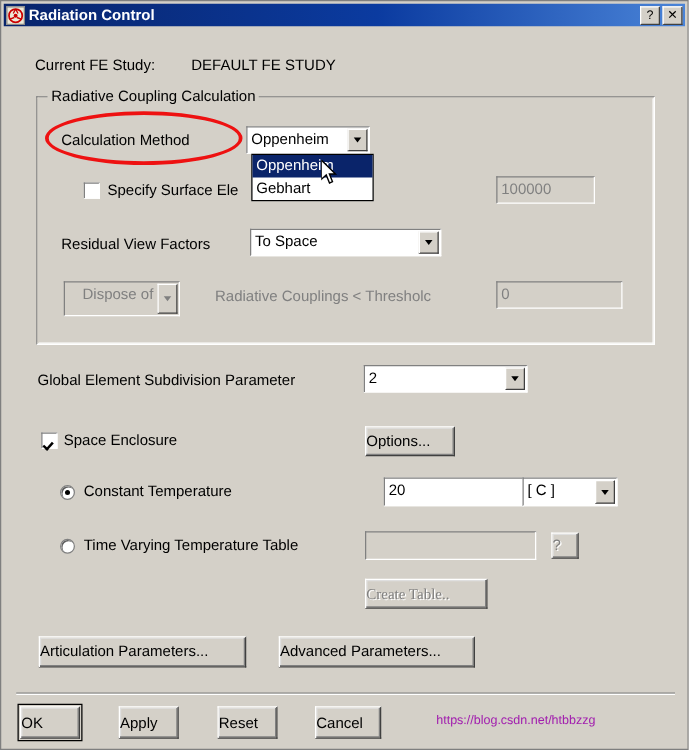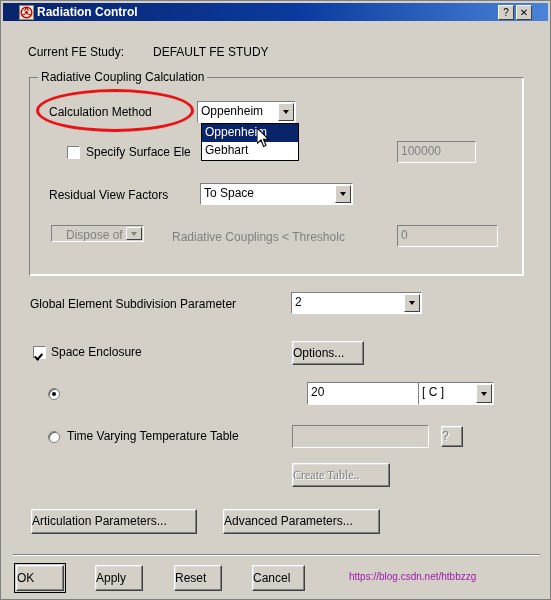--- a/index.html
+++ b/index.html
@@ -21,21 +21,21 @@
   }
 
   
   .titlebar {
     position: absolute;
     left: 2px; top: 2px;
     width: 545px; height: 18px;
     background: linear-gradient(to right, #08246b 0%, #0b3ba0 55%, #4a84d8 100%);
     display: flex;
     align-items: center;
-    padding: 0 16px;
+    padding: 0 2px;
     box-sizing: border-box;
   }
   .title-icon {
     width: 15px; height: 15px;
     background: #ece9d8;
     border: 1px solid #888;
     box-sizing: border-box;
     margin-right: 3px;
     position: relative;
     flex: 0 0 auto;
@@ -313,21 +313,21 @@
   <div class="textfield disabled" style="left:396px; top:140px; width:79px; height:22px;">
     <span>100000</span>
   </div>
 
   <div class="lbl" style="left:48px; top:187px;">Residual View Factors</div>
   <div class="combo" style="left:199px; top:182px; width:153px; height:22px;">
     <span>To Space</span>
     <div class="arrowbtn"></div>
   </div>
 
-  <div class="combo disabled" style="left:50px; top:224px; width:93px; height:17px;padding-left:14px;">
+  <div class="combo disabled" style="left:50px; top:224px; width:93px; height:28px;padding-left:14px;">
     <span>Dispose of</span>
     <div class="arrowbtn"></div>
   </div>
   <div class="lbl dim" style="left:171px; top:229px;">Radiative Couplings &lt; Thresholc</div>
   <div class="textfield disabled" style="left:396px; top:224px; width:101px; height:22px;">
     <span>0</span>
   </div>
 
   <div class="lbl" style="left:29px; top:296px;">Global Element Subdivision Parameter</div>
   <div class="combo" style="left:290px; top:291px; width:131px; height:22px;">
@@ -335,20 +335,21 @@
     <div class="arrowbtn"></div>
   </div>
 
   <div class="checkbox checked" style="left:32px; top:345px;"></div>
   <div class="lbl" style="left:50px; top:344px;">Space Enclosure</div>
   <div class="btn" style="left:291px; top:340px; width:72px; height:24px; line-height:22px;">
     <span>Options...</span>
   </div>
 
   <div class="radio selected" style="left:47px; top:387px;"></div>
+  <div class="lbl" style="left:66px; top:385px;">Constant Temperature</div>
   <div class="textfield" style="left:306px; top:381px; width:112px; height:23px;">
     <span>20</span>
   </div>
   <div class="combo" style="left:417px; top:381px; width:76px; height:23px;">
     <span>[ C ]</span>
     <div class="arrowbtn"></div>
   </div>
 
   <div class="radio" style="left:47px; top:430px;"></div>
   <div class="lbl" style="left:66px; top:428px;">Time Varying Temperature Table</div>

